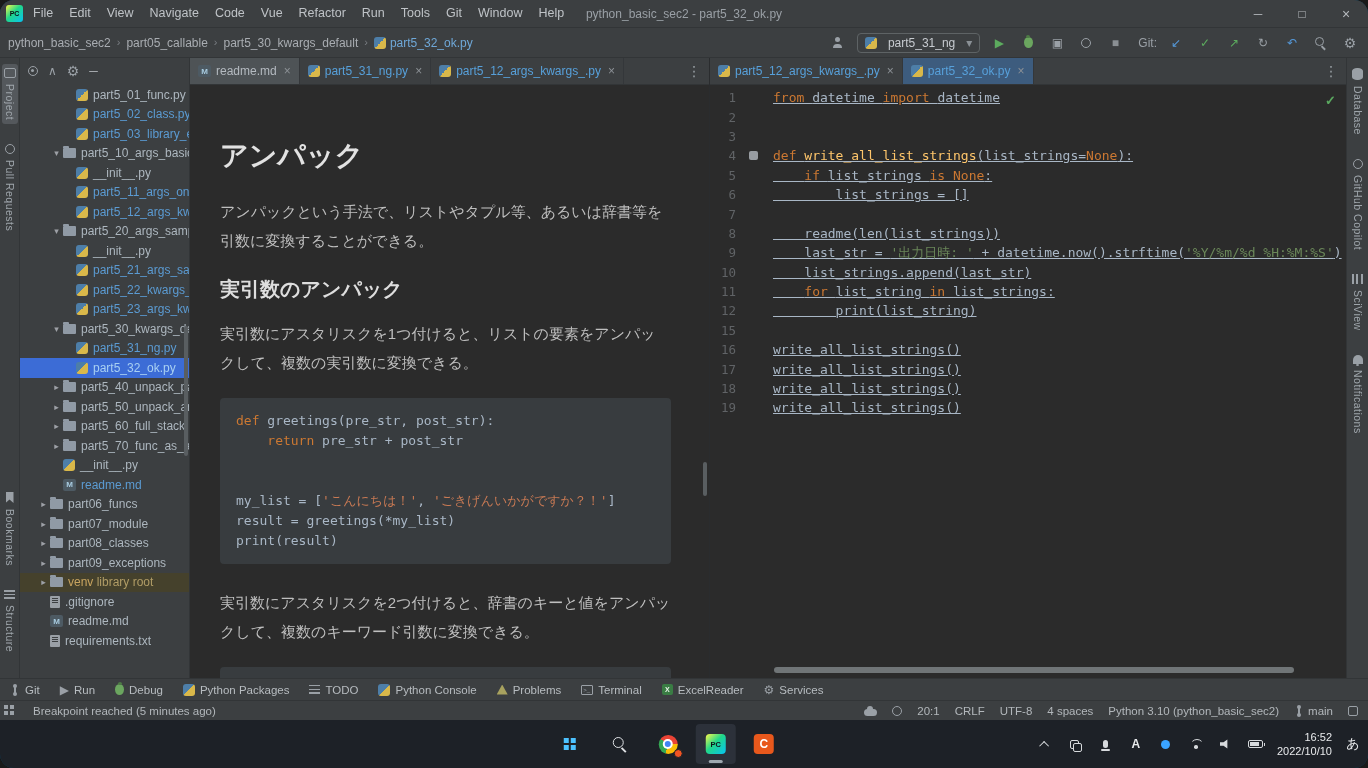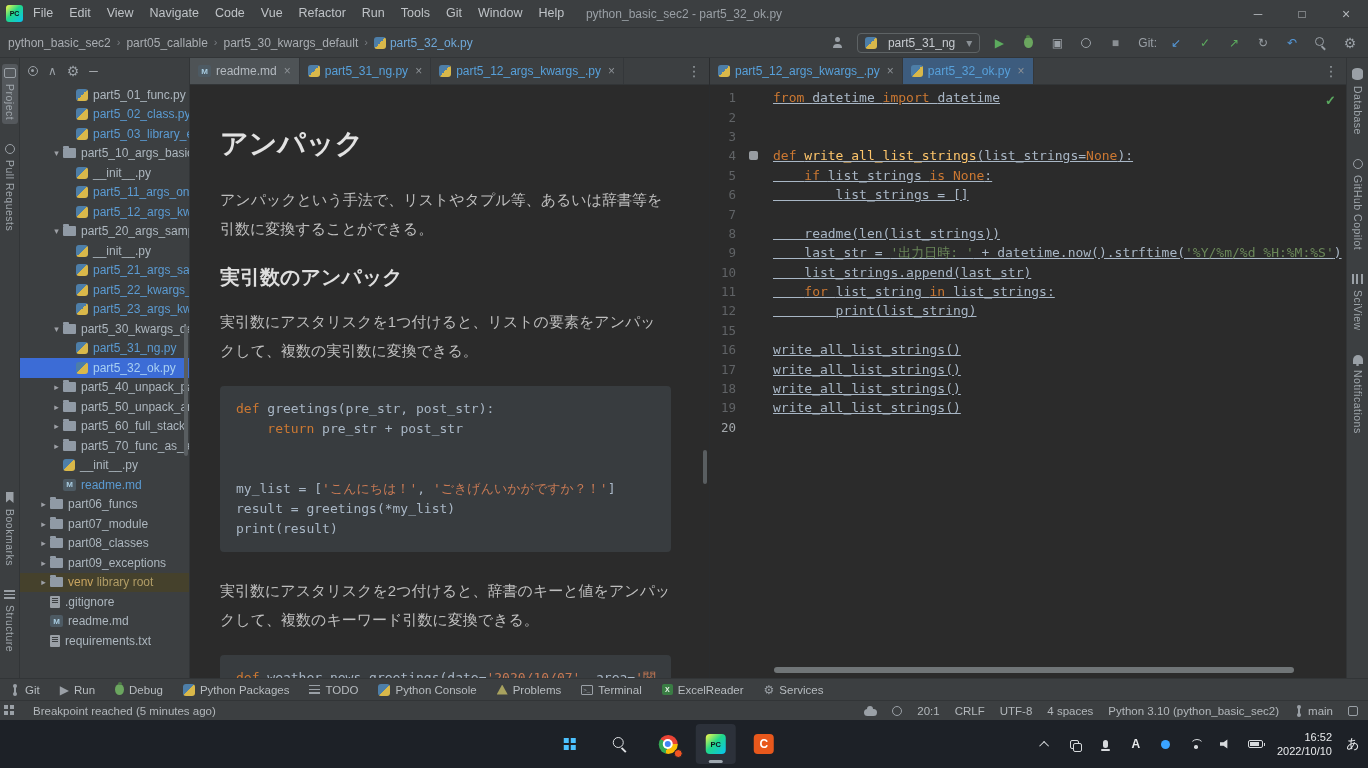--- a/index.html
+++ b/index.html
@@ -1,18 +1,18 @@
 <!DOCTYPE html>
 <html><head>
 <meta charset="utf-8">
 <style>
   * { margin:0; padding:0; box-sizing:border-box; }
   html,body { background:#1a1a1a; }
   body { font-family:"Liberation Sans", sans-serif; }
-  .screen { position:relative; width:1368px; height:768px; background:#0c4a6e; overflow:hidden; color:#bbbbbb; }
+  .screen { position:relative; width:1368px; height:768px; background:#0c4a6e; overflow:hidden; color:#bbbbbb;border-radius:14px; }
 
   
   .titlebar { height:28px; background:#3c3f41; display:flex; align-items:center; position:relative; border-bottom:1px solid #323537; }
   .tb-left { display:flex; align-items:center; gap:2px; padding-left:6px; z-index:2; }
   .menus { display:flex; }
   .menu-item { font-size:12.5px; color:#bfc3c7; padding:0 8px; line-height:27px; cursor:default; }
   .tb-title { position:absolute; left:0; right:0; text-align:center; font-size:12px; color:#9aa0a6; pointer-events:none; }
   .win-controls { margin-left:auto; display:flex; z-index:2; }
   .win-btn { width:44px; height:27px; display:flex; align-items:center; justify-content:center; color:#c3c7cb; font-size:13px; }
 
@@ -61,21 +61,21 @@
   .tabbar { height:27px; background:#3c3f41; display:flex; align-items:stretch; border-bottom:1px solid #323537; flex:none; }
   .tabs { display:flex; }
   .tab { display:flex; align-items:center; gap:5px; padding:0 8px; font-size:12px; color:#b4bac0; border-right:1px solid #34373a; }
   .tab .tab-label.mod { color:#57a0da; }
   .tab.active.lgrp { background:#4e5356; }
   .tab.active.rgrp { background:#3d5c7e; }
   .tab-close { color:#8c9196; font-size:12px; padding-left:2px; }
   .tab-kebab { margin-left:auto; display:flex; align-items:center; padding:0 8px; }
 
   
-  .md-preview { height:593px; overflow:hidden; padding:40px 38px 0 30px; background:#2b2b2b; position:relative; }
+  .md-preview { height:593px; overflow:hidden; padding:40px 38px 0 30px; background:#2b2b2b; position:relative;margin-top:12px; }
   .md-preview h1 { font-size:28px; color:#e2e2e2; font-weight:bold; margin-bottom:22px; }
   .md-preview h2 { font-size:20px; color:#dedede; font-weight:bold; margin-bottom:16px; }
   .md-preview p { font-size:15px; line-height:29px; color:#bfbfbf; margin-bottom:21px; }
   .md-code { background:#383c3f; border-radius:4px; padding:13px 16px; margin-bottom:24px; font-family:"DejaVu Sans Mono", monospace; font-size:13px; line-height:20px; color:#a9b7c6; white-space:pre; overflow:hidden; }
   .md-thumb { position:absolute; right:2px; top:365px; width:4px; height:34px; background:#595e61; border-radius:2px; }
 
   
   .editor { flex:1; overflow:hidden; position:relative; padding-top:3px; background:#2b2b2b; }
   .cl { display:flex; height:19.4px; align-items:center; }
   .ln { width:26px; flex:none; text-align:right; font-family:"DejaVu Sans Mono", monospace; font-size:12.5px; color:#606366; }
@@ -690,25 +690,20 @@
             <div class="cl">
               <span class="ln">18</span>
               <span class="lg"></span>
               <span class="ct"><span class="tok-p">write_all_list_strings()</span></span>
             </div>
             <div class="cl">
               <span class="ln">19</span>
               <span class="lg"></span>
               <span class="ct"><span class="tok-p">write_all_list_strings()</span></span>
             </div>
-            <div class="cl">
-              <span class="ln cur">20</span>
-              <span class="lg"></span>
-              <span class="ct"></span>
-            </div>
           </div>
         <span class="ed-check">✓</span>
         <span class="ed-hscroll"></span>
       </div>
     </section>
 
     <aside class="strip strip-right-col">
       <div id="right-strip-items">
           <div class="strip-item">
             <span class="ic">

